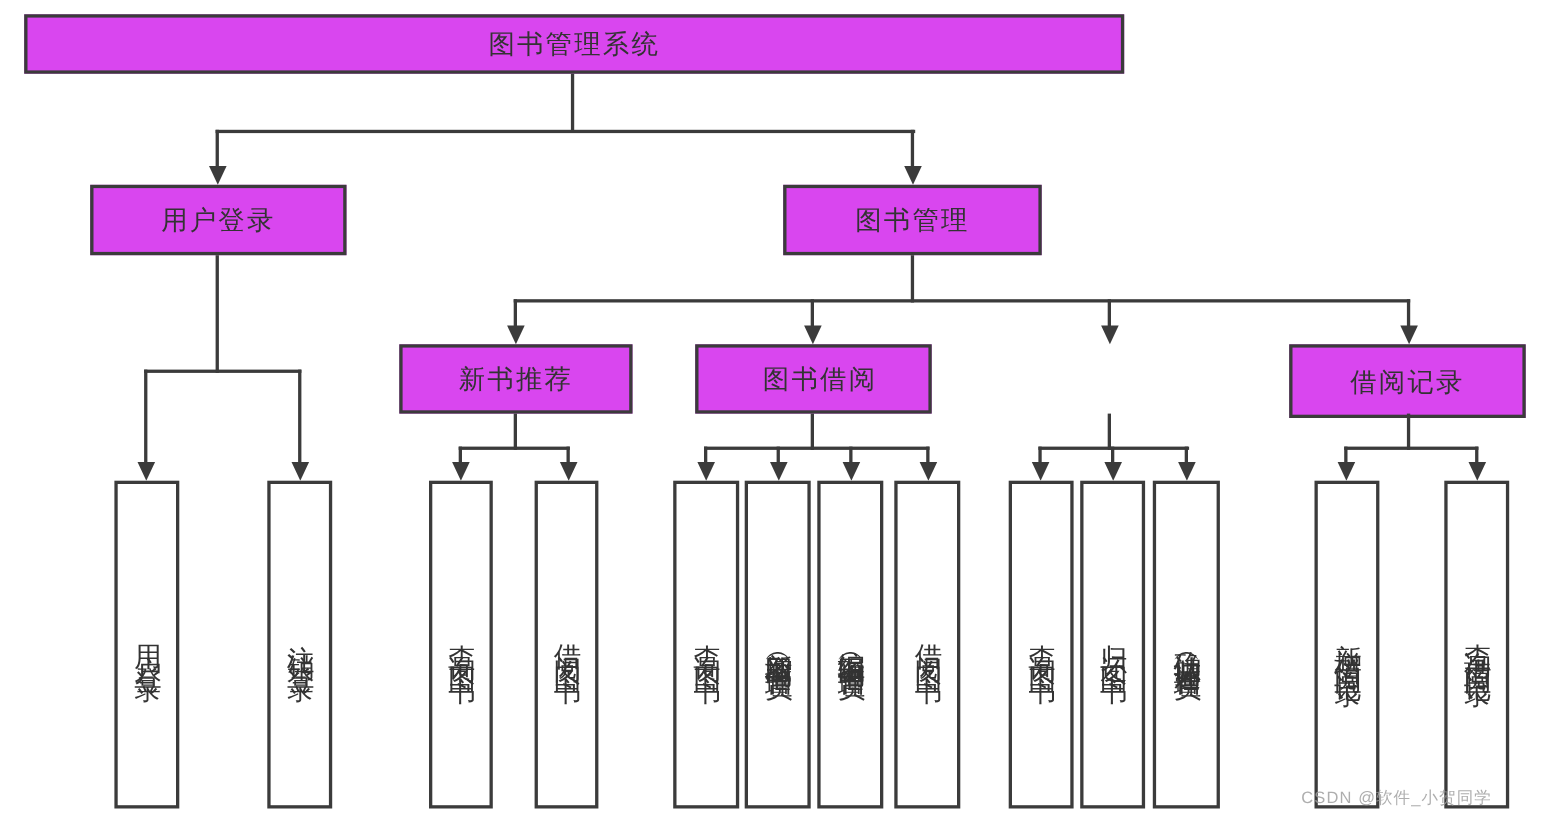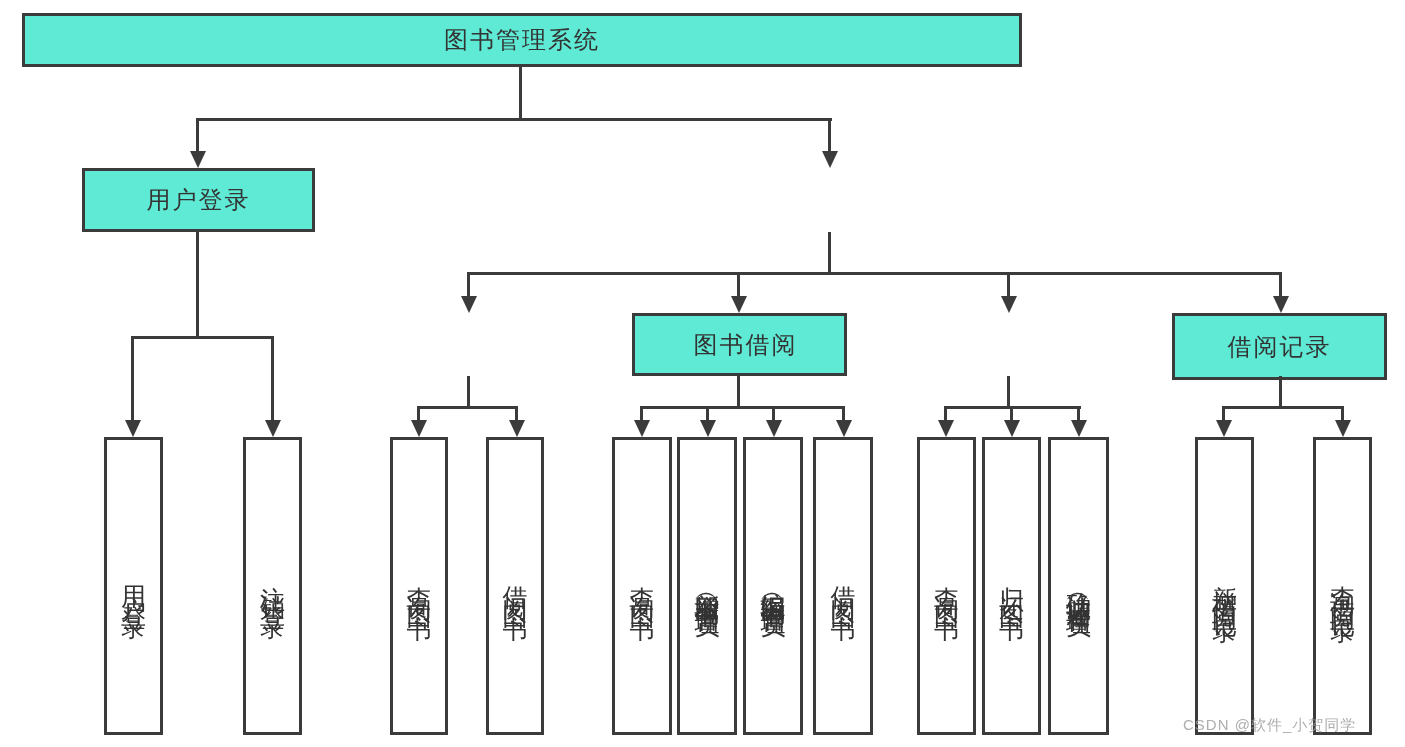--- a/index.html
+++ b/index.html
@@ -8,21 +8,21 @@
     --wm:#a0a0a0;
     --bg:#ffffff;
   }
   html,body{margin:0;padding:0;background:var(--bg);}
   body{font-family:"Liberation Sans","DejaVu Sans",sans-serif;}
   #stage{position:relative;width:1405px;height:747px;background:var(--bg);overflow:hidden;}
 
   .box{
     position:absolute;
     border:3px solid var(--line);
-    background:#5eead4;
+    background:#d946ef;
     box-sizing:border-box;
     display:flex;align-items:center;justify-content:center;
     font-size:24px;color:var(--text);letter-spacing:2px;
     white-space:nowrap;
   }
   .vbox{
     position:absolute;
     border:3px solid var(--line);
     background:#fff;
     box-sizing:border-box;
@@ -63,39 +63,45 @@
   <div class="ln" style="left:519px;top:67px;width:3px;height:53px;"></div>
   <div class="ln" style="left:196px;top:118px;width:636px;height:3px;"></div>
   <div class="ln" style="left:196px;top:118px;width:3px;height:35px;"></div>
   <div class="arrow" style="left:190px;top:151px;"></div>
   <div class="ln" style="left:828px;top:118px;width:3px;height:35px;"></div>
   <div class="arrow" style="left:822px;top:151px;"></div>
 
   <div class="box" style="left:82px;top:168px;width:233px;height:64px;">
     <span>用户登录</span>
   </div>
+  <div class="box" style="left:712px;top:168px;width:235px;height:64px;">
+    <span>图书管理</span>
+  </div>
 
   <div class="ln" style="left:196px;top:232px;width:3px;height:107px;"></div>
   <div class="ln" style="left:131px;top:336px;width:143px;height:3px;"></div>
   <div class="ln" style="left:131px;top:336px;width:3px;height:86px;"></div>
   <div class="arrow" style="left:125px;top:420px;"></div>
   <div class="ln" style="left:271px;top:336px;width:3px;height:86px;"></div>
   <div class="arrow" style="left:265px;top:420px;"></div>
 
   <div class="ln" style="left:828px;top:232px;width:3px;height:43px;"></div>
   <div class="ln" style="left:467px;top:272px;width:815px;height:3px;"></div>
   <div class="ln" style="left:467px;top:272px;width:3px;height:26px;"></div>
   <div class="arrow" style="left:461px;top:296px;"></div>
   <div class="ln" style="left:737px;top:272px;width:3px;height:26px;"></div>
   <div class="arrow" style="left:731px;top:296px;"></div>
   <div class="ln" style="left:1007px;top:272px;width:3px;height:26px;"></div>
   <div class="arrow" style="left:1001px;top:296px;"></div>
   <div class="ln" style="left:1279px;top:272px;width:3px;height:26px;"></div>
   <div class="arrow" style="left:1273px;top:296px;"></div>
 
+  <div class="box" style="left:363px;top:313px;width:212px;height:63px;">
+    <span>新书推荐</span>
+  </div>
   <div class="box" style="left:632px;top:313px;width:215px;height:63px;padding-left:12px;">
     <span>图书借阅</span>
   </div>
   <div class="box" style="left:1172px;top:313px;width:215px;height:67px;">
     <span>借阅记录</span>
   </div>
 
   <div class="ln" style="left:467px;top:376px;width:3px;height:33px;"></div>
   <div class="ln" style="left:417px;top:406px;width:101px;height:3px;"></div>
   <div class="ln" style="left:417px;top:406px;width:3px;height:17px;"></div>

